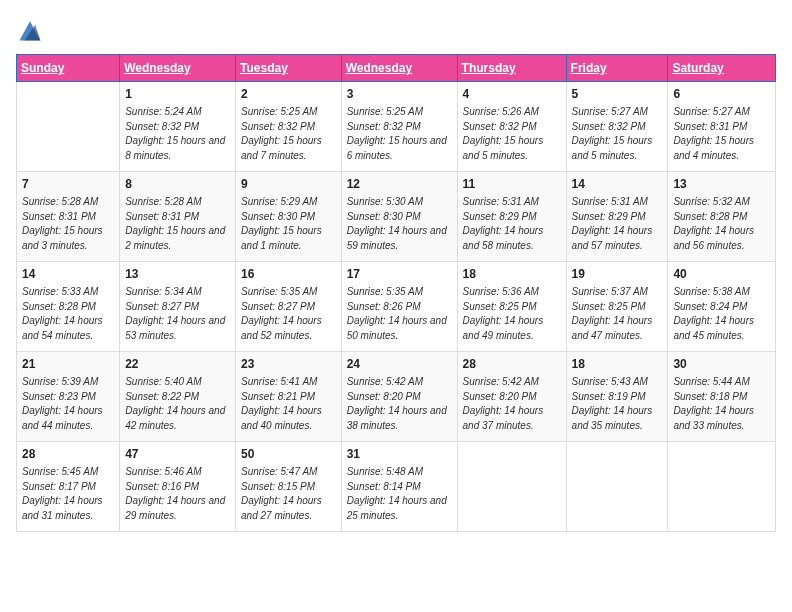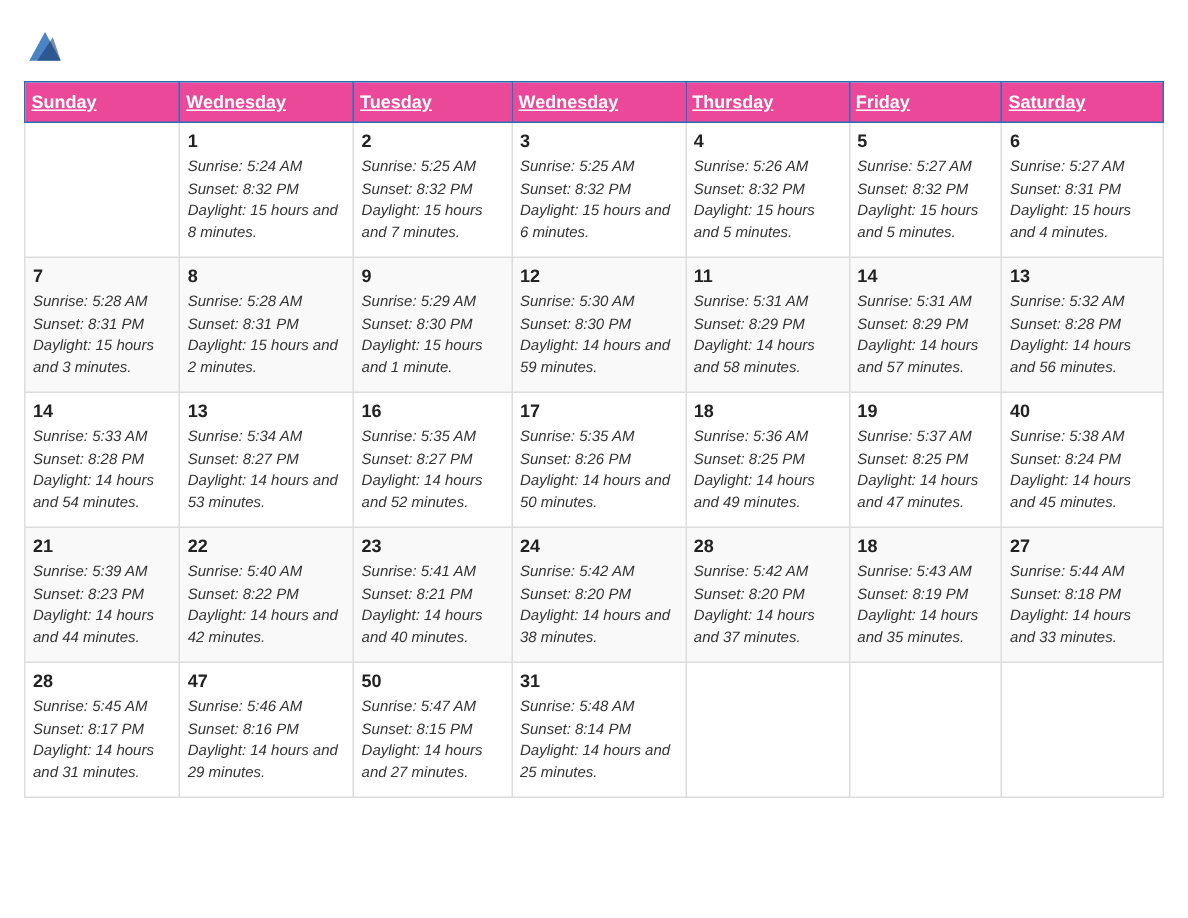--- a/index.html
+++ b/index.html
@@ -243,21 +243,21 @@
         </td>
         <td>
           <span class="day-num">28</span>
           <div class="day-info">Sunrise: 5:42 AM<br>Sunset: 8:20 PM<br>Daylight: 14 hours and 37 minutes.</div>
         </td>
         <td>
           <span class="day-num">18</span>
           <div class="day-info">Sunrise: 5:43 AM<br>Sunset: 8:19 PM<br>Daylight: 14 hours and 35 minutes.</div>
         </td>
         <td>
-          <span class="day-num">27</span>
+          <span class="day-num">30</span>
           <div class="day-info">Sunrise: 5:44 AM<br>Sunset: 8:18 PM<br>Daylight: 14 hours and 33 minutes.</div>
         </td>
       </tr>
       <tr>
         <td>
           <span class="day-num">28</span>
           <div class="day-info">Sunrise: 5:45 AM<br>Sunset: 8:17 PM<br>Daylight: 14 hours and 31 minutes.</div>
         </td>
         <td>
           <span class="day-num">47</span>

